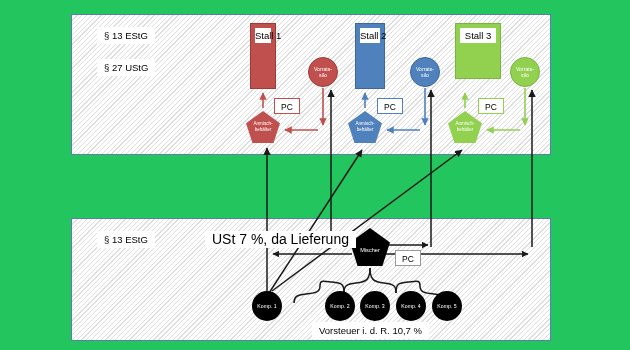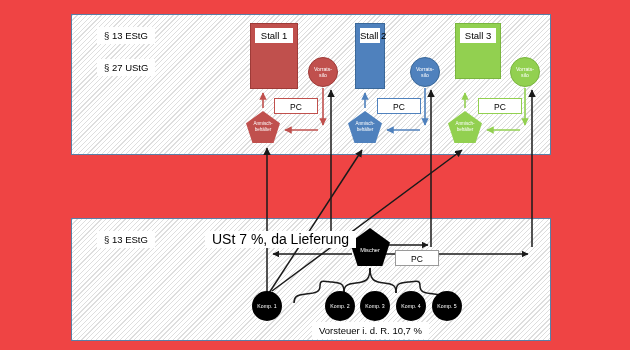--- a/index.html
+++ b/index.html
@@ -12,21 +12,21 @@
     height: 350px;
     font-family: "Liberation Sans", sans-serif;
     position: relative;
     overflow: hidden;
   }
   #stage {
     position: absolute;
     left: 0; top: 0;
     width: 630px;
     height: 350px;
-    background: #ef4444;
+    background: #22c55e;
   }
   
   .zone {
     position: absolute;
     border: 1.3px solid #5b7fa6;
     background-color: #ffffff;
     background-image:
       repeating-linear-gradient(135deg,
         rgba(0,0,0,0.13) 0px,
         rgba(0,0,0,0.13) 0.9px,
@@ -60,21 +60,21 @@
     position: absolute;
     left: 4px; right: 4px; top: 4px;
     height: 15px;
     background: #ffffff;
     color: #000000;
     font-size: 9.5px;
     line-height: 15px;
     text-align: center;
     white-space: nowrap;
   }
-  #stall1 { left: 250px; top: 23px; width: 48px;  height: 66px; background:#C0504D; border-color:#9e3b38; }
+  #stall1 { left: 250px; top: 23px; width: 26px;  height: 66px; background:#C0504D; border-color:#9e3b38; }
   #stall2 { left: 355px; top: 23px; width: 30px;  height: 66px; background:#4F81BD; border-color:#3a6899;padding-left:28px; }
   #stall3 { left: 455px; top: 23px; width: 46px;  height: 56px; background:#92D050; border-color:#7ab63f; }
 
   
   .silo {
     position: absolute;
     width: 30px; height: 30px;
     border-radius: 50%;
     color: #ffffff;
     font-size: 5.2px;
@@ -107,21 +107,21 @@
     justify-content: center;
     box-sizing: border-box;
   }
   #pent1 { left: 246px; top: 111px; background:#C0504D; }
   #pent2 { left: 348px; top: 111px; background:#4F81BD; }
   #pent3 { left: 448px; top: 111px; background:#92D050; }
 
   
   .pcbox {
     position: absolute;
-    width: 44px; height: 16px;
+    width: 26px; height: 16px;
     background: #ffffff;
     font-size: 8.5px;
     line-height: 16px;
     text-align: center;
     color: #000000;
     border-width: 1px;
     border-style: solid;
     box-sizing: border-box;
   }
   #pc1 { left: 274px; top: 98px;  border-color:#C0504D; }

